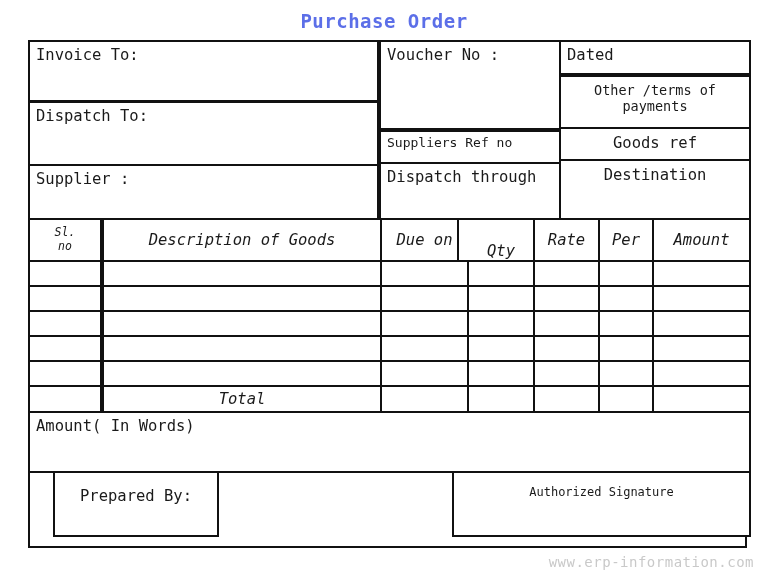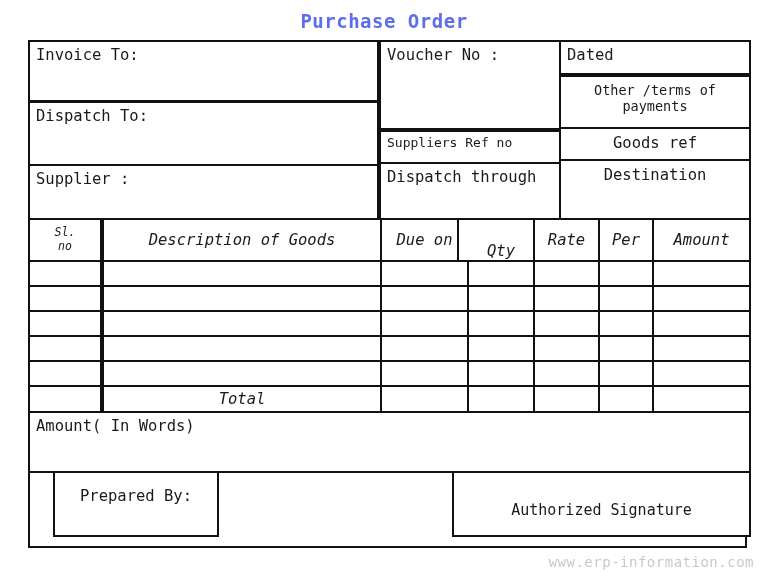--- a/index.html
+++ b/index.html
@@ -311,18 +311,18 @@
   <div class="cell pad-std t-left" style="left:-2px; top:369px; width:723px; height:62px;">
     <span class="lbl">Amount( In Words)</span>
   </div>
 
   <div class="cell" style="left:8px; top:429px; width:166px; height:66px; display:flex; align-items:flex-start; justify-content:center;margin-left:15px;">
     <span class="lbl" style="padding-top:14px; font-size:15.5px; color:#1a1a1a;">Prepared By:</span>
   </div>
 
 
   <div class="cell" style="left:422px; top:429px; width:299px; height:66px; display:flex; align-items:flex-start; justify-content:center;">
-    <span class="lbl" style="padding-top:28px; font-size:15px; color:#1a1a1a;">Authorized Signature</span>
+    <span class="lbl" style="padding-top:12px; font-size:12px; color:#1a1a1a;">Authorized Signature</span>
   </div>
 
 </div>
 
 <div class="watermark">www.erp-information.com</div>
 
 </body></html>

